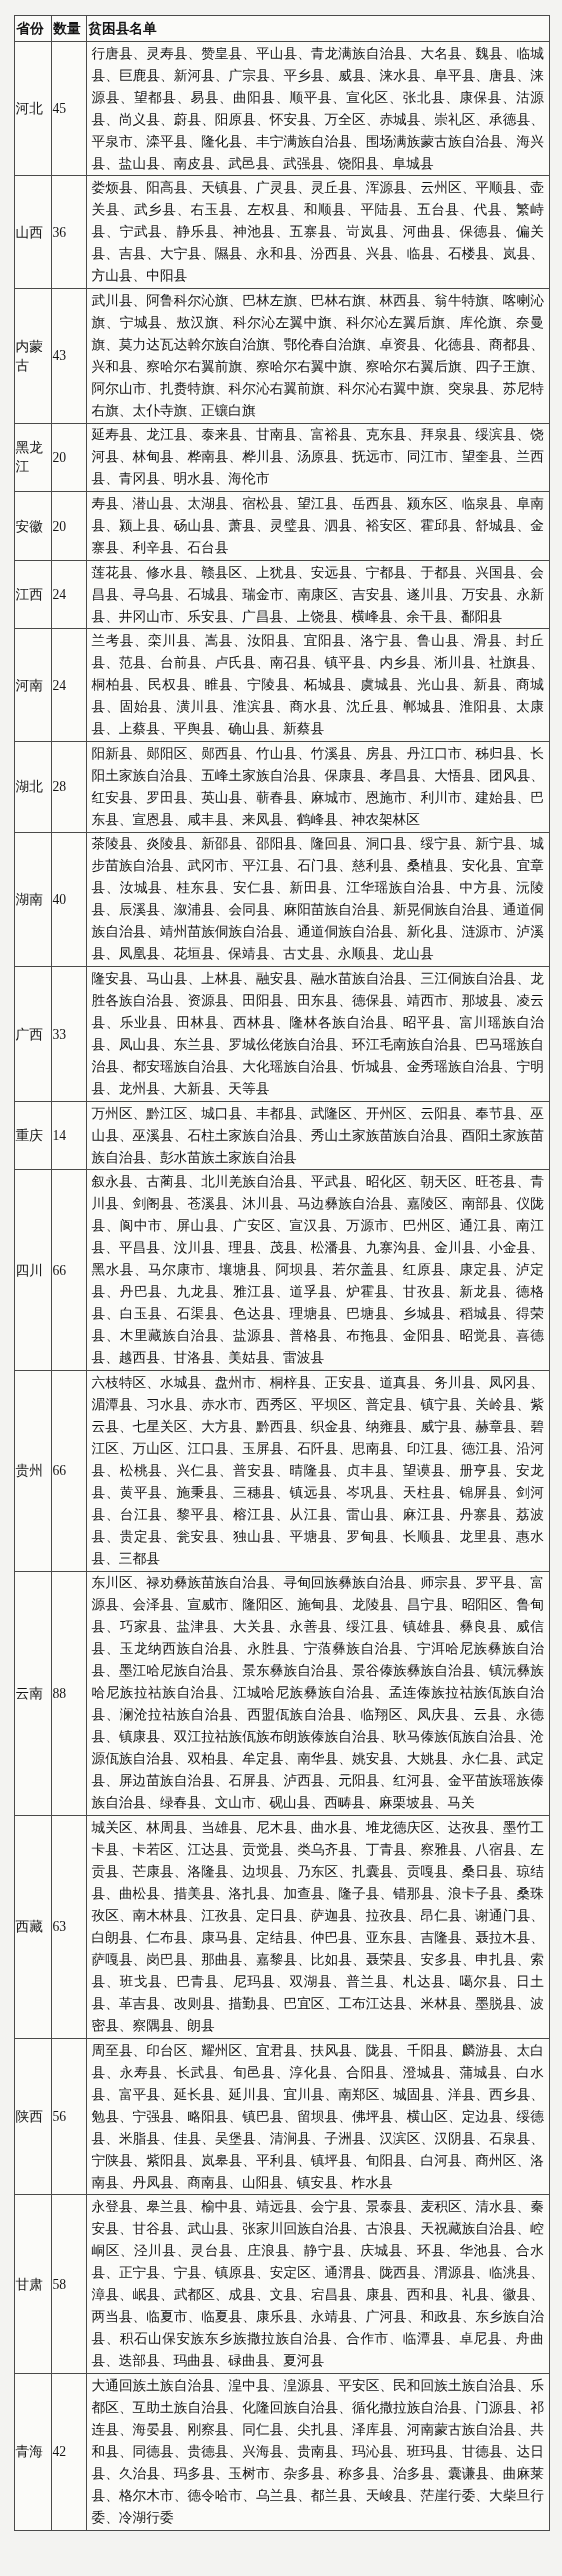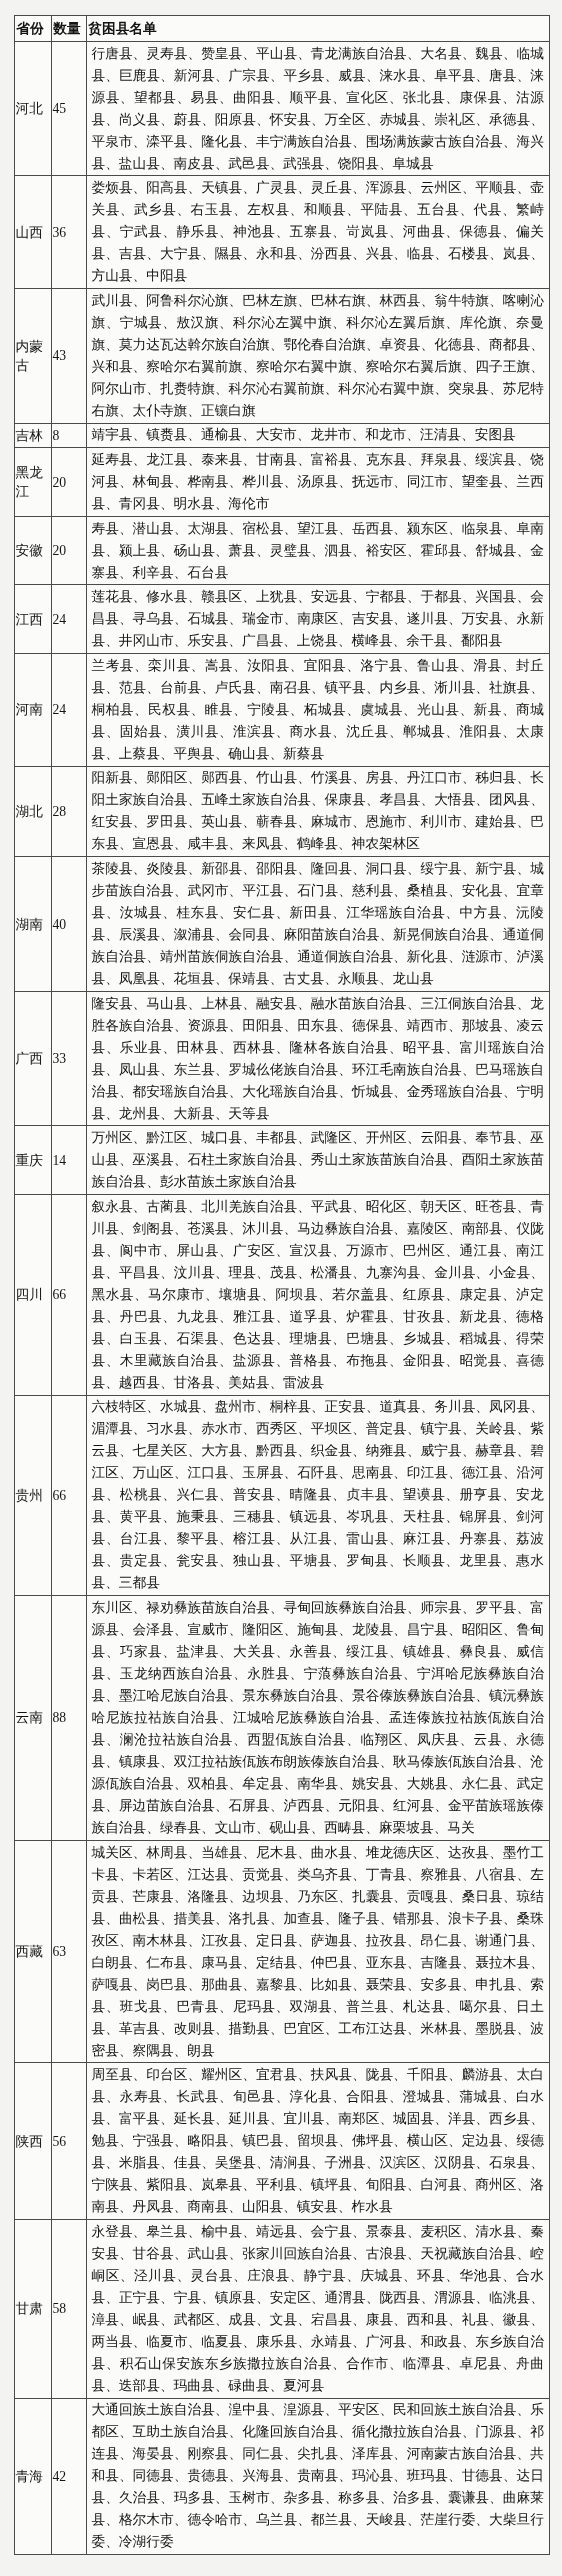--- a/index.html
+++ b/index.html
@@ -70,25 +70,20 @@
     <td class="cnt-cell">36</td>
     <td class="list-cell">娄烦县、阳高县、天镇县、广灵县、灵丘县、浑源县、云州区、平顺县、壶关县、武乡县、右玉县、左权县、和顺县、平陆县、五台县、代县、繁峙县、宁武县、静乐县、神池县、五寨县、岢岚县、河曲县、保德县、偏关县、吉县、大宁县、隰县、永和县、汾西县、兴县、临县、石楼县、岚县、方山县、中阳县</td>
   </tr>
 
   <tr>
     <td class="prov-cell">内蒙古</td>
     <td class="cnt-cell">43</td>
     <td class="list-cell">武川县、阿鲁科尔沁旗、巴林左旗、巴林右旗、林西县、翁牛特旗、喀喇沁旗、宁城县、敖汉旗、科尔沁左翼中旗、科尔沁左翼后旗、库伦旗、奈曼旗、莫力达瓦达斡尔族自治旗、鄂伦春自治旗、卓资县、化德县、商都县、兴和县、察哈尔右翼前旗、察哈尔右翼中旗、察哈尔右翼后旗、四子王旗、阿尔山市、扎赉特旗、科尔沁右翼前旗、科尔沁右翼中旗、突泉县、苏尼特右旗、太仆寺旗、正镶白旗</td>
   </tr>
 
-  <tr>
-    <td class="prov-cell">吉林</td>
-    <td class="cnt-cell">8</td>
-    <td class="list-cell">靖宇县、镇赉县、通榆县、大安市、龙井市、和龙市、汪清县、安图县</td>
-  </tr>
 
   <tr>
     <td class="prov-cell">黑龙江</td>
     <td class="cnt-cell">20</td>
     <td class="list-cell">延寿县、龙江县、泰来县、甘南县、富裕县、克东县、拜泉县、绥滨县、饶河县、林甸县、桦南县、桦川县、汤原县、抚远市、同江市、望奎县、兰西县、青冈县、明水县、海伦市</td>
   </tr>
 
   <tr>
     <td class="prov-cell">安徽</td>
     <td class="cnt-cell">20</td>

